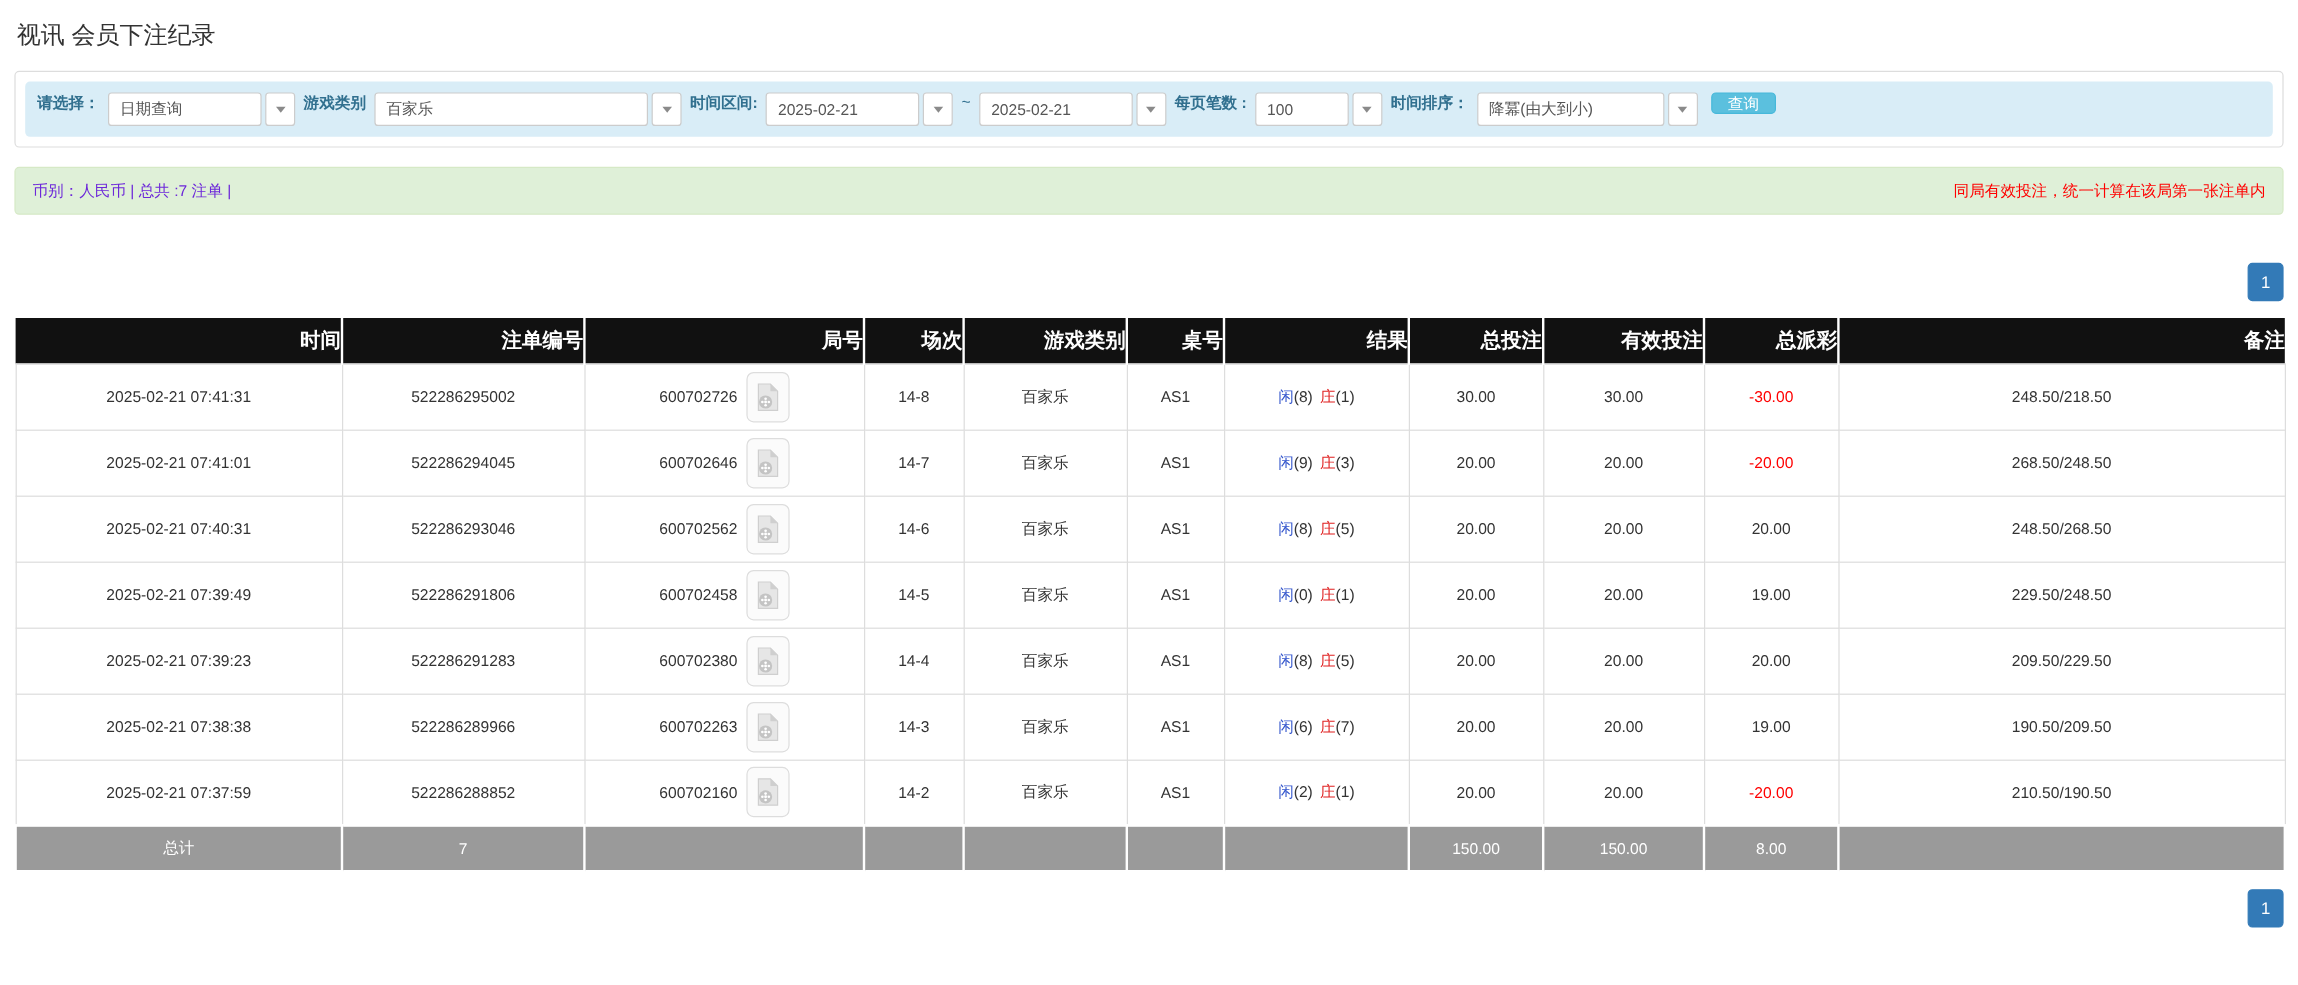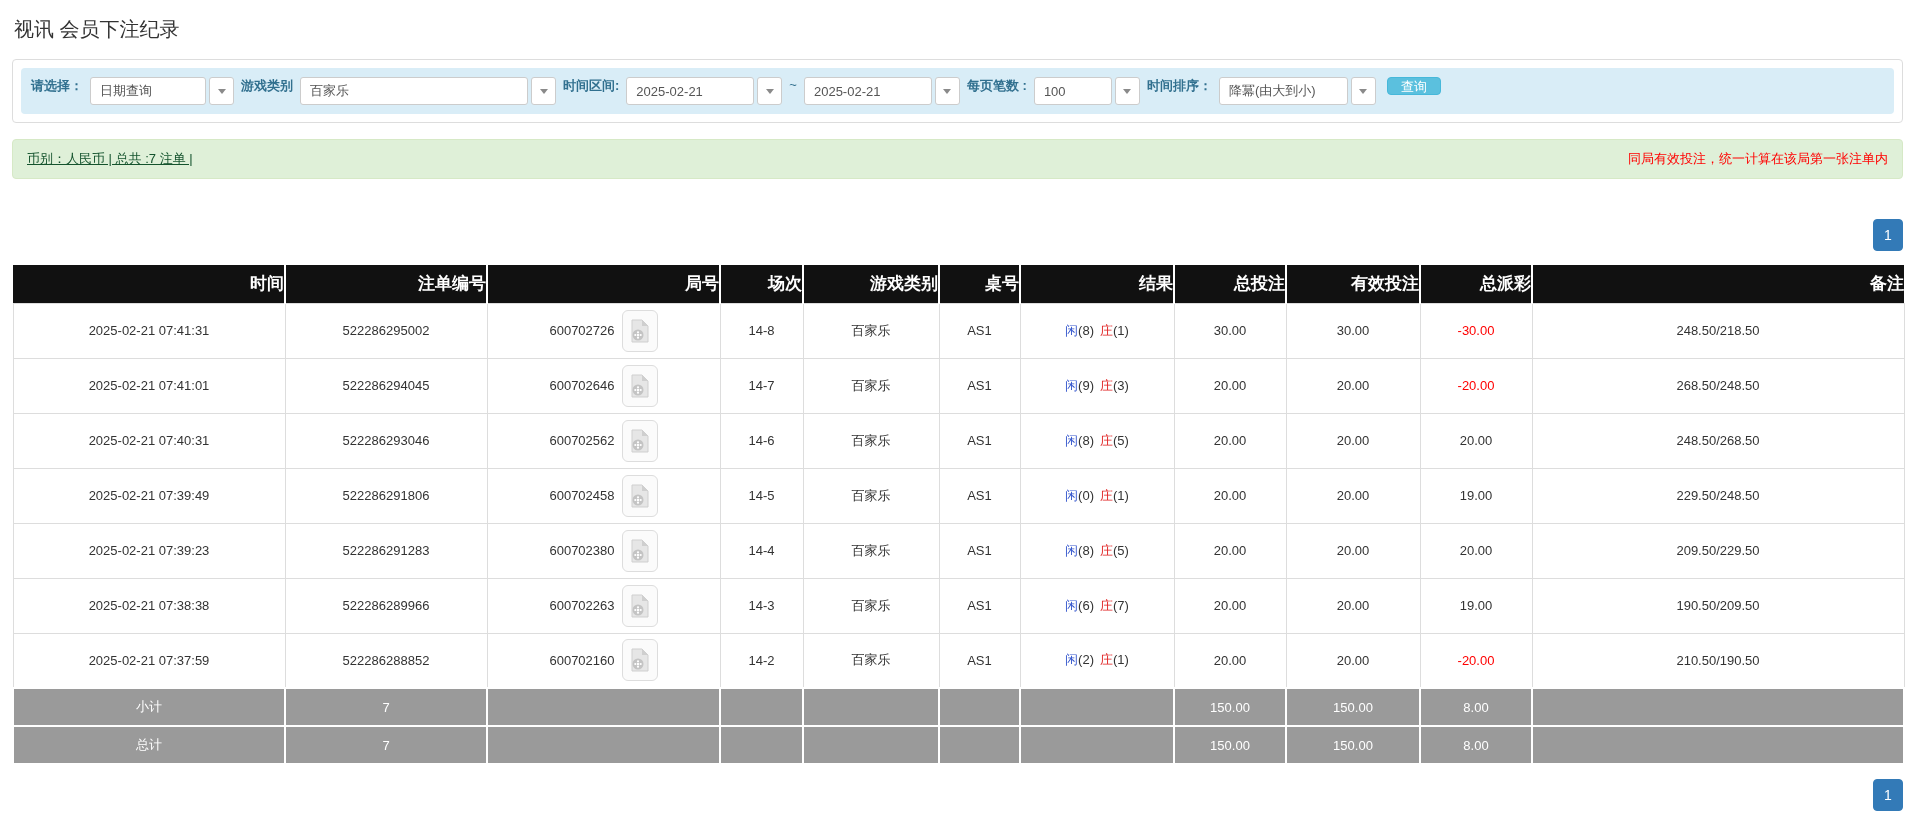--- a/index.html
+++ b/index.html
@@ -18,35 +18,35 @@
   .combo { display: flex; align-items: center; }
   .combo-input {
     height: 28px; background: #fff; border: 1px solid #ccc; border-radius: 3px;
     padding: 0 9px; font-size: 13px; color: #555; display: flex; align-items: center; white-space: nowrap;
   }
   .combo-btn {
     width: 25px; height: 28px; margin-left: 3px; background: #fff; border: 1px solid #ccc;
     border-radius: 3px; display: flex; align-items: center; justify-content: center; cursor: pointer;
   }
   .caret { width: 0; height: 0; border-left: 4px solid transparent; border-right: 4px solid transparent; border-top: 5px solid #8a8a8a; }
-  .w-select { width: 116px; } .w-game { width: 228px; } .w-date { width: 128px; }
-  .w-size { width: 78px; } .w-sort { width: 129px; }
+  .w-select { width: 128px; } .w-game { width: 228px; } .w-date { width: 128px; }
+  .w-size { width: 78px; } .w-sort { width: 156px; }
   .tilde { color:#31708f; font-size: 13px; }
   .search-btn {
     background: #5bc0de; border: 1px solid #46b8da; color: #fff; font-size: 13px;
     height: 18px; padding: 0 13px; border-radius: 4px; cursor: pointer; margin-left: 4px;
     font-family: inherit;
   }
 
   
   .summary-bar {
     margin: 16px 12px 0 12px; background: #dff0d8; border: 1px solid #d6e9c6; border-radius: 4px;
     padding: 10px 14px; display: flex; justify-content: space-between; align-items: center; font-size: 13px;
   }
-  .summary-left { color: #14532d; text-decoration: underline; }
+  .summary-left { color: #6d28d9; }
   .summary-notice { color: #f00; }
 
   
   .pager { display: flex; justify-content: flex-end; margin: 0 12px; }
   .pager-top { margin-top: 40px; margin-bottom: 14px; }
   .pager-bottom { margin-top: 14px; }
   .page-btn {
     min-width: 30px; height: 32px; background: #337ab7; border: 1px solid #337ab7; color: #fff;
     font-size: 14px; border-radius: 4px; display: flex; align-items: center; justify-content: center;
     cursor: pointer; font-family: inherit; padding: 0 9px;
@@ -371,43 +371,30 @@
       <td>AS1</td>
       <td><span class="rp">闲</span><span class="rn">(2)</span><span class="rb">庄</span><span class="rn">(1)</span></td>
       <td class="amt-blue">20.00</td>
       <td>20.00</td>
       <td class="payout neg">-20.00</td>
       <td>210.50/190.50</td>
     </tr>
   </tbody>
   <tfoot>
     <tr>
-      <td>小计</td>
+      <td>总计</td>
       <td>7</td>
       <td></td>
       <td></td>
       <td></td>
       <td></td>
       <td></td>
       <td>150.00</td>
       <td>150.00</td>
       <td>8.00</td>
       <td></td>
     </tr>
-    <tr>
-      <td>总计</td>
-      <td>7</td>
-      <td></td>
-      <td></td>
-      <td></td>
-      <td></td>
-      <td></td>
-      <td>150.00</td>
-      <td>150.00</td>
-      <td>8.00</td>
-      <td></td>
-    </tr>
   </tfoot>
 </table>
 
 <div class="pager pager-bottom">
   <button class="page-btn">1</button>
 </div>
 
 </body></html>

